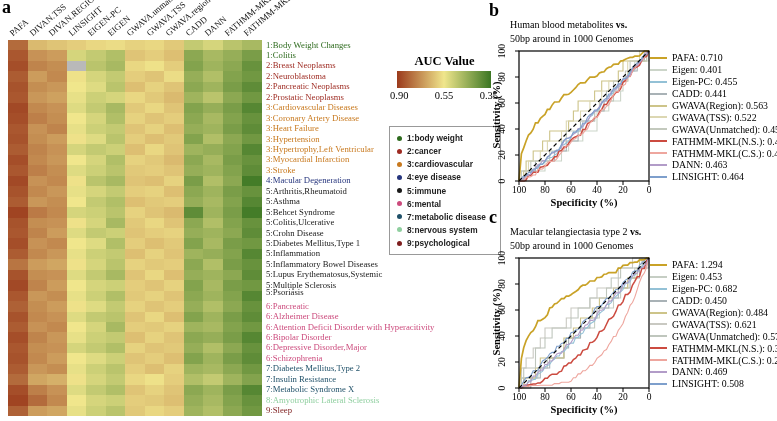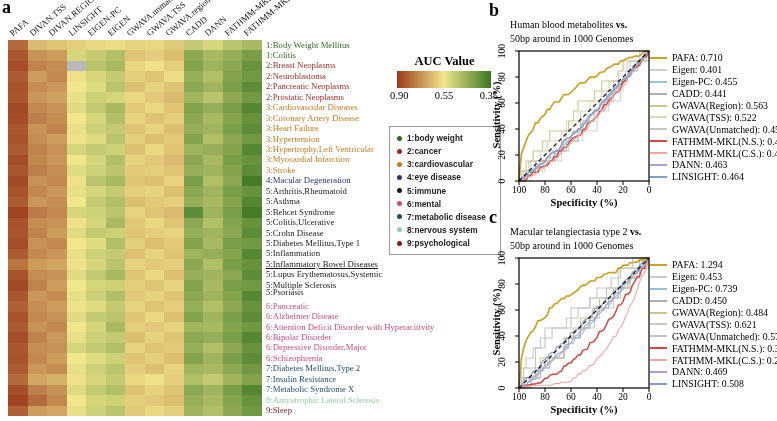--- a/index.html
+++ b/index.html
@@ -528,42 +528,42 @@
       <div class="hm-cell" style="background: rgb(186, 196, 108);"></div>
       <div class="hm-cell" style="background: rgb(225, 201, 121);"></div>
       <div class="hm-cell" style="background: rgb(233, 215, 130);"></div>
       <div class="hm-cell" style="background: rgb(228, 205, 124);"></div>
       <div class="hm-cell" style="background: rgb(159, 180, 93);"></div>
       <div class="hm-cell" style="background: rgb(177, 191, 103);"></div>
       <div class="hm-cell" style="background: rgb(140, 168, 82);"></div>
       <div class="hm-cell" style="background: rgb(113, 152, 66);"></div>
     </div>
   <div>
-      <div class="hm-rowlabel" style="top: 39.5px; color: rgb(46, 107, 30);">1:Body Weight Mellitus</div>
+      <div class="hm-rowlabel" style="top: 39.5px; color: rgb(46, 107, 30);">1:Body Weight Changes</div>
       <div class="hm-rowlabel" style="top: 49.9444px; color: rgb(46, 107, 30);">1:Colitis</div>
       <div class="hm-rowlabel" style="top: 60.3889px; color: rgb(158, 43, 34);">2:Breast Neoplasms</div>
       <div class="hm-rowlabel" style="top: 70.8333px; color: rgb(158, 43, 34);">2:Neuroblastoma</div>
       <div class="hm-rowlabel" style="top: 81.2778px; color: rgb(158, 43, 34);">2:Pancreatic Neoplasms</div>
       <div class="hm-rowlabel" style="top: 91.7222px; color: rgb(158, 43, 34);">2:Prostatic Neoplasms</div>
       <div class="hm-rowlabel" style="top: 102.167px; color: rgb(200, 121, 30);">3:Cardiovascular Diseases</div>
       <div class="hm-rowlabel" style="top: 112.611px; color: rgb(200, 121, 30);">3:Coronary Artery Disease</div>
       <div class="hm-rowlabel" style="top: 123.056px; color: rgb(200, 121, 30);">3:Heart Failure</div>
       <div class="hm-rowlabel" style="top: 133.5px; color: rgb(200, 121, 30);">3:Hypertension</div>
       <div class="hm-rowlabel" style="top: 143.944px; color: rgb(200, 121, 30);">3:Hypertrophy,Left Ventricular</div>
       <div class="hm-rowlabel" style="top: 154.389px; color: rgb(200, 121, 30);">3:Myocardial Infarction</div>
       <div class="hm-rowlabel" style="top: 164.833px; color: rgb(200, 121, 30);">3:Stroke</div>
       <div class="hm-rowlabel" style="top: 175.278px; color: rgb(38, 53, 125);">4:Macular Degeneration</div>
       <div class="hm-rowlabel" style="top: 185.722px; color: rgb(26, 26, 26);">5:Arthritis,Rheumatoid</div>
       <div class="hm-rowlabel" style="top: 196.167px; color: rgb(26, 26, 26);">5:Asthma</div>
       <div class="hm-rowlabel" style="top: 206.611px; color: rgb(26, 26, 26);">5:Behcet Syndrome</div>
       <div class="hm-rowlabel" style="top: 217.056px; color: rgb(26, 26, 26);">5:Colitis,Ulcerative</div>
       <div class="hm-rowlabel" style="top: 227.5px; color: rgb(26, 26, 26);">5:Crohn Disease</div>
       <div class="hm-rowlabel" style="top: 237.944px; color: rgb(26, 26, 26);">5:Diabetes Mellitus,Type 1</div>
       <div class="hm-rowlabel" style="top: 248.389px; color: rgb(26, 26, 26);">5:Inflammation</div>
-      <div class="hm-rowlabel" style="top: 258.833px; color: rgb(26, 26, 26); text-decoration: underline;">5:Inflammatory Bowel Diseases</div>
+      <div class="hm-rowlabel" style="top: 258.833px; color: rgb(26, 26, 26);">5:Inflammatory Bowel Diseases</div>
       <div class="hm-rowlabel" style="top: 269.278px; color: rgb(26, 26, 26);">5:Lupus Erythematosus,Systemic</div>
       <div class="hm-rowlabel" style="top: 279.722px; color: rgb(26, 26, 26);">5:Multiple Sclerosis</div>
       <div class="hm-rowlabel" style="top: 287px; color: rgb(26, 26, 26);">5:Psoriasis</div>
       <div class="hm-rowlabel" style="top: 300.611px; color: rgb(204, 75, 125);">6:Pancreatic</div>
       <div class="hm-rowlabel" style="top: 311.056px; color: rgb(204, 75, 125);">6:Alzheimer Disease</div>
       <div class="hm-rowlabel" style="top: 321.5px; color: rgb(204, 75, 125);">6:Attention Deficit Disorder with Hyperacitivity</div>
       <div class="hm-rowlabel" style="top: 331.944px; color: rgb(204, 75, 125);">6:Bipolar Disorder</div>
       <div class="hm-rowlabel" style="top: 342.389px; color: rgb(204, 75, 125);">6:Depressive Disorder,Major</div>
       <div class="hm-rowlabel" style="top: 352.833px; color: rgb(204, 75, 125);">6:Schizophrenia</div>
       <div class="hm-rowlabel" style="top: 363.278px; color: rgb(31, 80, 104);">7:Diabetes Mellitus,Type 2</div>
@@ -756,21 +756,21 @@
         <div class="roc-leg-item">
           <span class="roc-leg-line" style="background: rgb(201, 162, 39);"></span>
           <span class="roc-leg-text">PAFA: 1.294</span>
         </div>
         <div class="roc-leg-item">
           <span class="roc-leg-line" style="background: rgb(198, 206, 196);"></span>
           <span class="roc-leg-text">Eigen: 0.453</span>
         </div>
         <div class="roc-leg-item">
           <span class="roc-leg-line" style="background: rgb(147, 193, 214);"></span>
-          <span class="roc-leg-text">Eigen-PC: 0.739</span>
+          <span class="roc-leg-text">Eigen-PC: 0.682</span>
         </div>
         <div class="roc-leg-item">
           <span class="roc-leg-line" style="background: rgb(169, 178, 182);"></span>
           <span class="roc-leg-text">CADD: 0.450</span>
         </div>
         <div class="roc-leg-item">
           <span class="roc-leg-line" style="background: rgb(205, 196, 137);"></span>
           <span class="roc-leg-text">GWAVA(Region): 0.484</span>
         </div>
         <div class="roc-leg-item">

